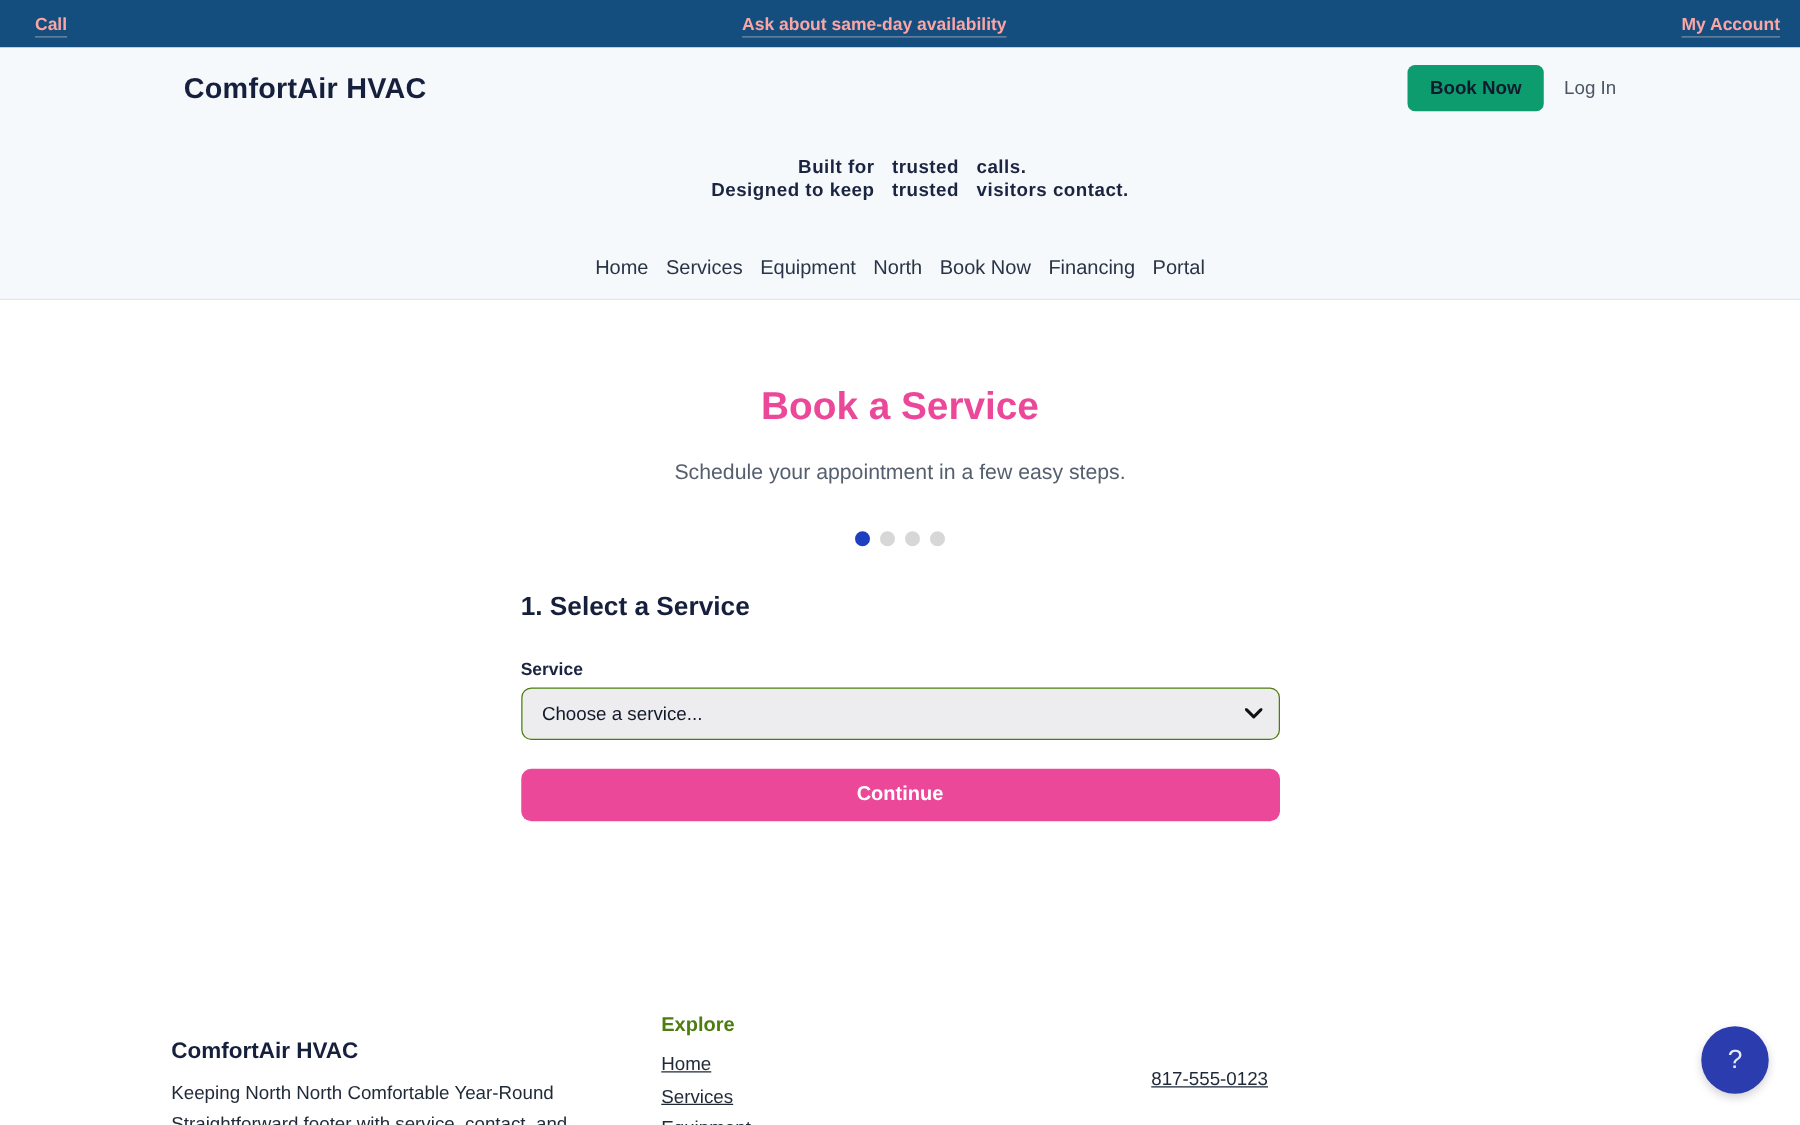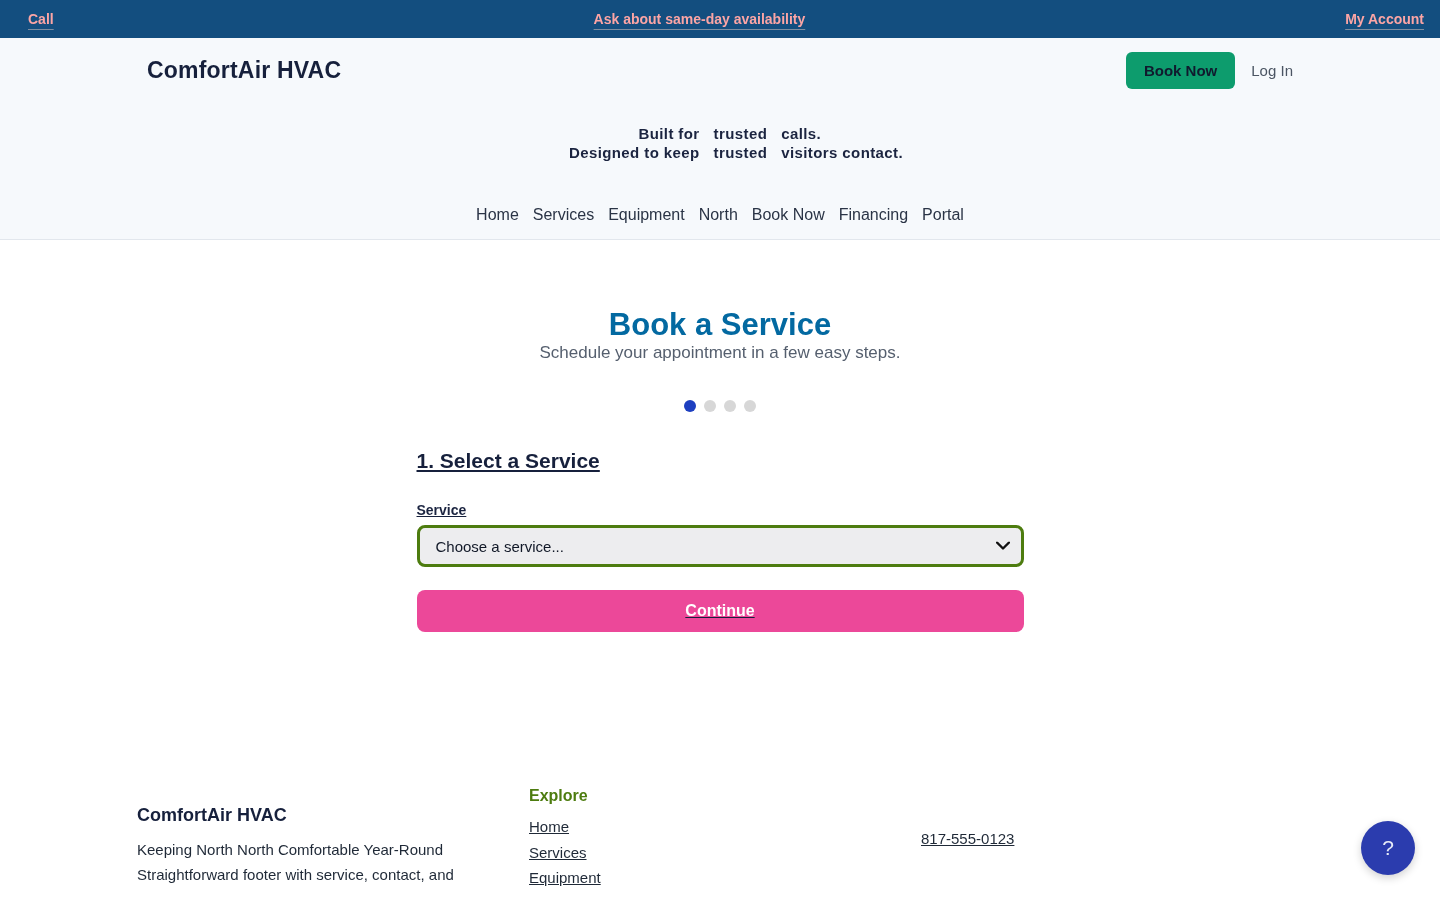--- a/index.html
+++ b/index.html
@@ -105,65 +105,65 @@
     text-decoration: none;
     cursor: pointer;
   }
 
   
   .booking-main { padding-top: 67px; }
   .page-title {
     text-align: center;
     font-size: 31px;
     font-weight: 700;
-    color: #0369a1;
+    color: #ec4899;
   }
   .page-subtitle {
     text-align: center;
+    margin-top: 25px;
     font-size: 17px;
     color: #555f6e;
   }
   .step-dots {
     margin-top: 37px;
     display: flex;
     justify-content: center;
     gap: 8px;
   }
   .dot {
     width: 12px; height: 12px;
     border-radius: 50%;
     background: #d7d7d7;
   }
   .dot.active { background: #1d3fc0; }
 
   .booking-form {
     max-width: 607px;
     margin: 37px auto 0 auto;
-    text-decoration: underline;
   }
   .step-title {
     font-size: 21px;
     font-weight: 700;
     color: #16203c;
   }
   .field-label {
     display: block;
     margin-top: 29px;
     font-size: 14px;
     font-weight: 700;
     color: #1b2440;
   }
   .select-wrap { position: relative; margin-top: 7px; }
   .service-select {
     width: 100%;
     height: 42px;
     appearance: none;
     -webkit-appearance: none;
     background: #ededef;
-    border: 3px solid #4d7c0f;
+    border: 1px solid #4d7c0f;
     border-radius: 8px;
     padding: 0 36px 0 16px;
     font-size: 15px;
     color: #111827;
     font-family: "Liberation Sans", sans-serif;
     cursor: pointer;
   }
   .chevron-down {
     position: absolute;
     right: 14px; top: 50%;

